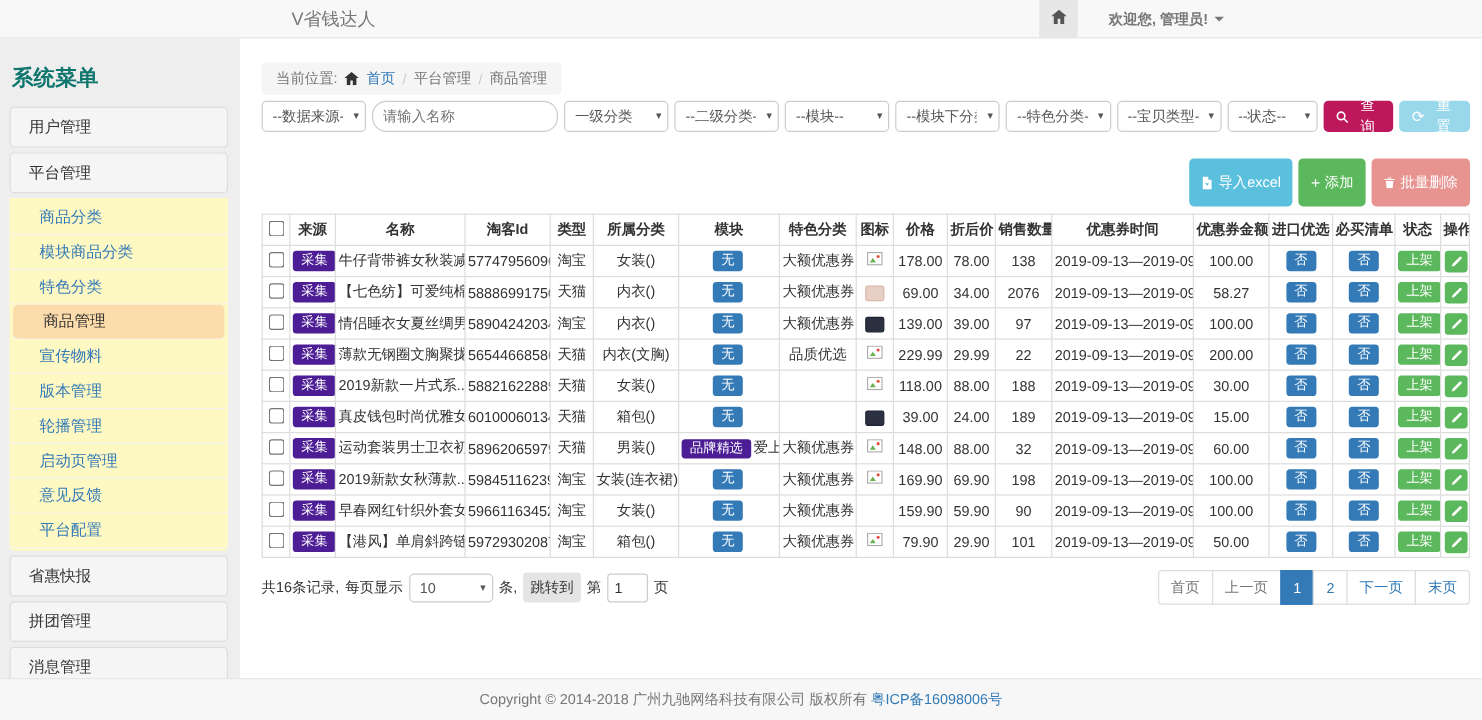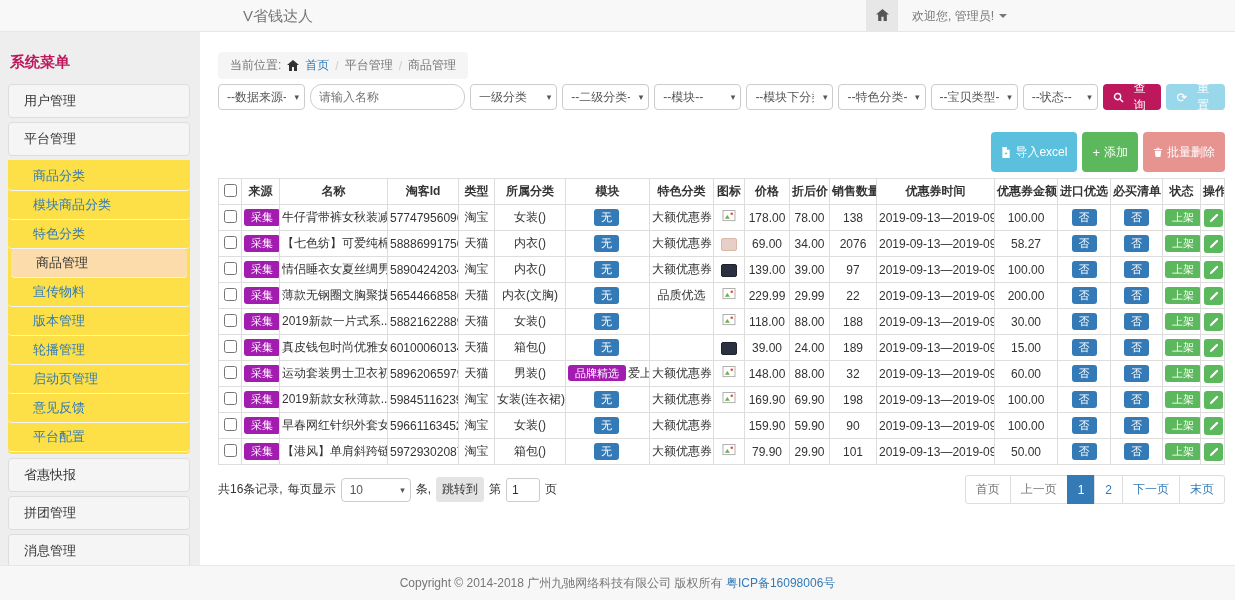--- a/index.html
+++ b/index.html
@@ -3,29 +3,29 @@
 <meta charset="utf-8">
 <style>
   * { box-sizing: border-box; margin: 0; padding: 0; }
   html,body { width:1235px; height:600px; font-family:"Liberation Sans","DejaVu Sans",sans-serif; background:#fff; position:relative; overflow:hidden; }
 
   
   .topbar { position:absolute; left:0; top:0; width:1235px; height:32px; background:#f8f8f8; border-bottom:1px solid #e7e7e7; }
   .brand { position:absolute; left:243px; top:7px; font-size:15px; color:#777; }
   .top-right { position:absolute; left:866px; top:0; height:32px; display:flex; align-items:center; }
   .home-box { width:32px; height:32px; background:#e7e7e7; display:flex; align-items:center; justify-content:center; cursor:pointer; }
-  .welcome { margin-left:14px; font-size:12px; color:#777; cursor:pointer; display:flex; align-items:center; }
+  .welcome { margin-left:26px; font-size:12px; color:#777; cursor:pointer; display:flex; align-items:center;font-weight:bold; }
   .caret { display:inline-block; margin-left:5px; width:0; height:0; border-left:4px solid transparent; border-right:4px solid transparent; border-top:4px solid #777; }
 
   
   .side-strip { position:absolute; left:0; top:32px; width:200px; height:533px; background:#eeeeee; }
   .sidebar { position:absolute; left:8px; top:45px; width:182px; }
-  .side-title { color:#be185d; font-size:15px; font-weight:bold; padding:8px 2px 12px 2px; }
+  .side-title { color:#0f766e; font-size:18px; font-weight:bold; padding:8px 2px 12px 2px; }
   .panel-h { background:#f5f5f5; border:1px solid #ddd; border-radius:4px; padding:7px 15px; font-size:13px; color:#333; margin-bottom:4px; cursor:pointer; }
-  .submenu { background:#fde047; border-radius:0 0 4px 4px; margin-bottom:4px; padding:2px 0; }
+  .submenu { background:#fef9c3; border-radius:0 0 4px 4px; margin-bottom:4px; padding:2px 0; }
   .submenu-item { display:block; padding:5px 25px; font-size:13px; color:#337ab7; border-bottom:1px solid #f3f3f3; cursor:pointer; border-radius:4px; }
   .submenu-item.active { background:#fcdcab; color:#333; margin:0 3px; }
 
   
   .main { position:absolute; left:218px; top:52px; width:1007px; }
   .breadcrumb { display:inline-flex; align-items:center; background:#f5f5f5; border-radius:4px; padding:5px 12px; font-size:12px; color:#777; gap:6px;justify-content:space-between; }
   .breadcrumb .bc-link { color:#337ab7; cursor:pointer; }
   .breadcrumb .bc-sep { color:#ccc; }
   .breadcrumb .bc-cur { color:#777; }
 
@@ -46,21 +46,21 @@
   .action-row { margin-top:22px; display:flex; justify-content:flex-end; gap:5px; }
   .action-row .btn { height:40px; }
 
   
   table.grid { margin-top:6px; width:1007px; border-collapse:collapse; table-layout:fixed; background:#fff; }
   table.grid th, table.grid td { border:1px solid #ddd; font-size:12px; color:#333; text-align:center; padding:3px 2px; height:26px; white-space:nowrap; overflow:hidden; }
   table.grid th { font-weight:bold; }
   .c-time, .c-id { font-size:11.5px; }
   .th-op { color:#337ab7; }
   .badge { display:inline-block; border-radius:3px; color:#fff; font-size:11px; padding:2px 7px; line-height:1.1; }
-  .badge-orange { background:#a21caf; }
+  .badge-orange { background:#4c1d95; }
   .badge-blue { background:#337ab7; }
   .badge-green { background:#5cb85c; }
   .module-text { font-size:12px; color:#333; margin-left:2px; }
   .thumb { display:inline-block; width:16px; height:13px; border-radius:2px; vertical-align:middle; }
   .thumb-pink { background:#e8cfc5; border:1px solid #d9b8a8; }
   .thumb-dark { background:#2b3140; border:1px solid #1d2230; }
   .op-btn { display:inline-flex; align-items:center; justify-content:center; width:19px; height:18px; border:none; border-radius:3px; cursor:pointer; margin:0 1px; padding:0; }
   .op-edit { background:#5cb85c; }
 
   

